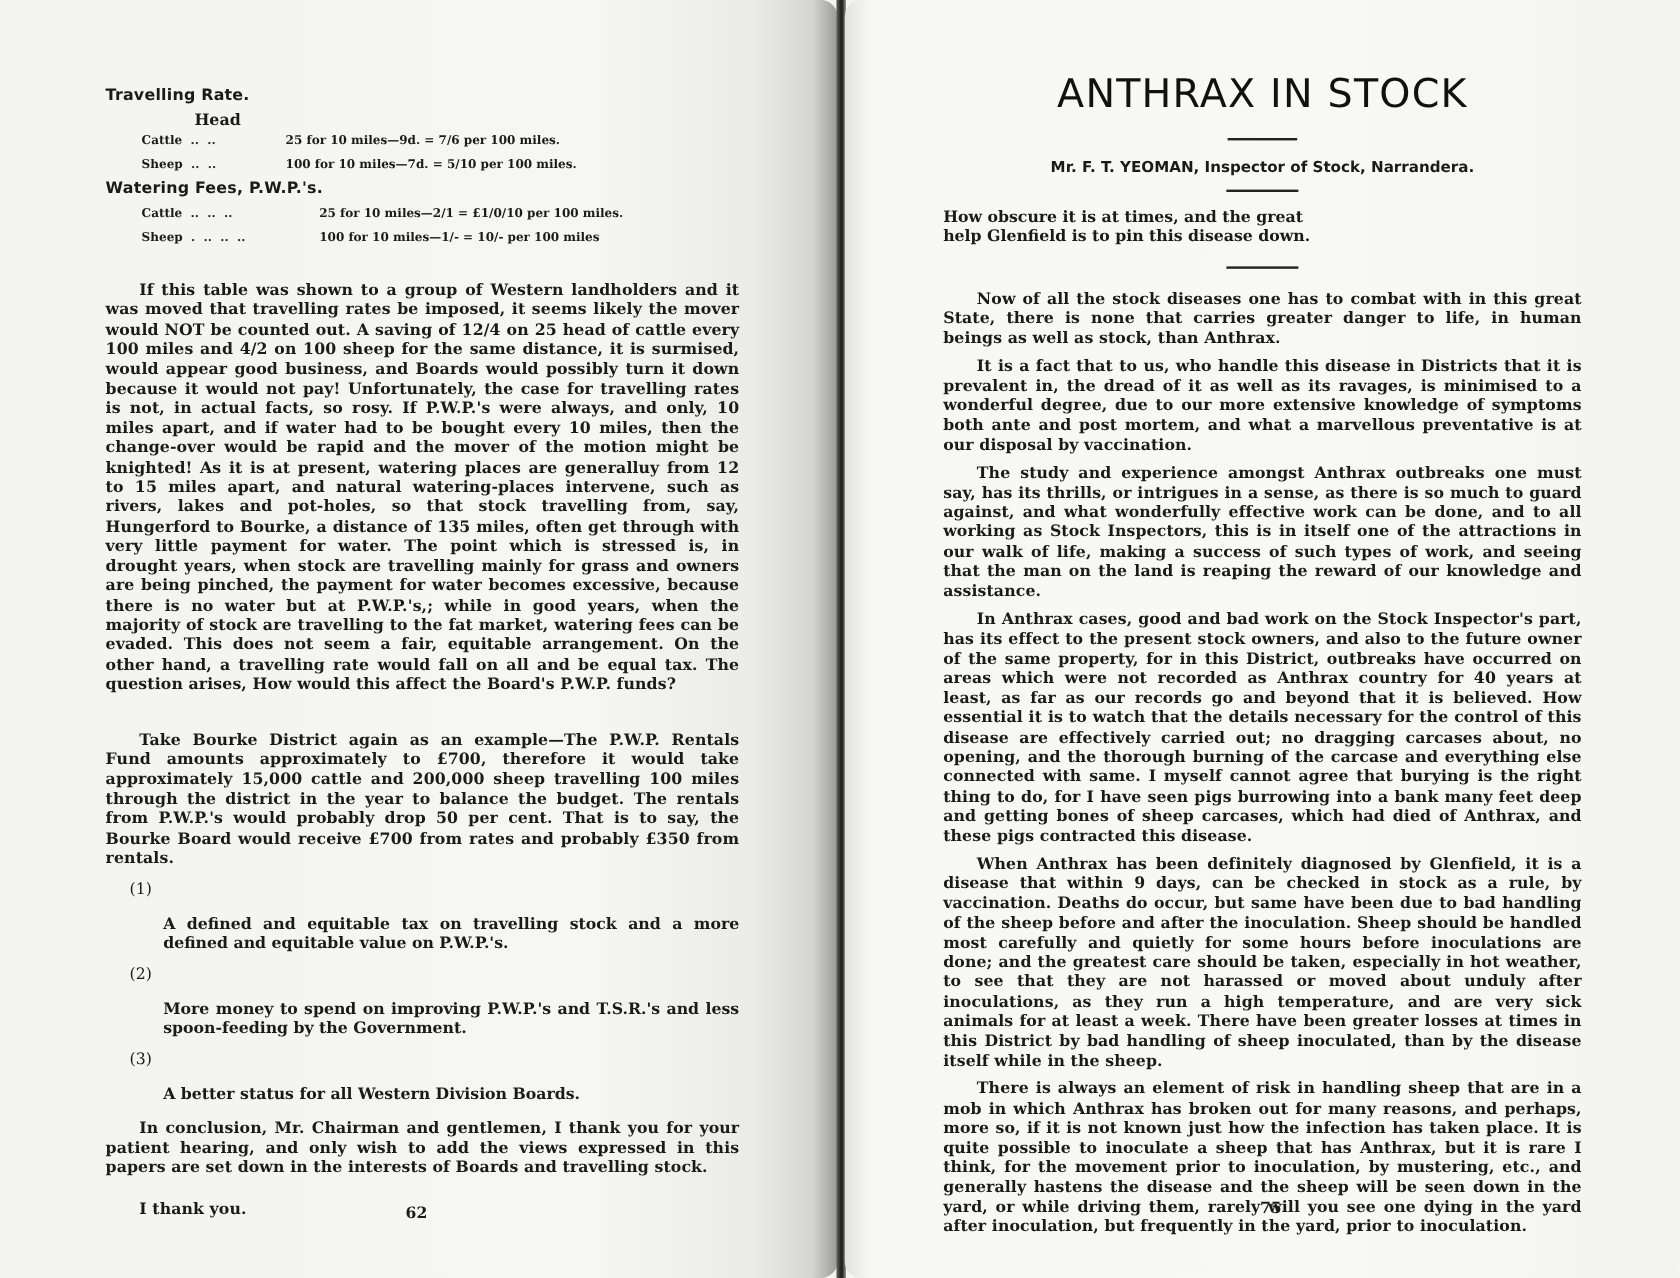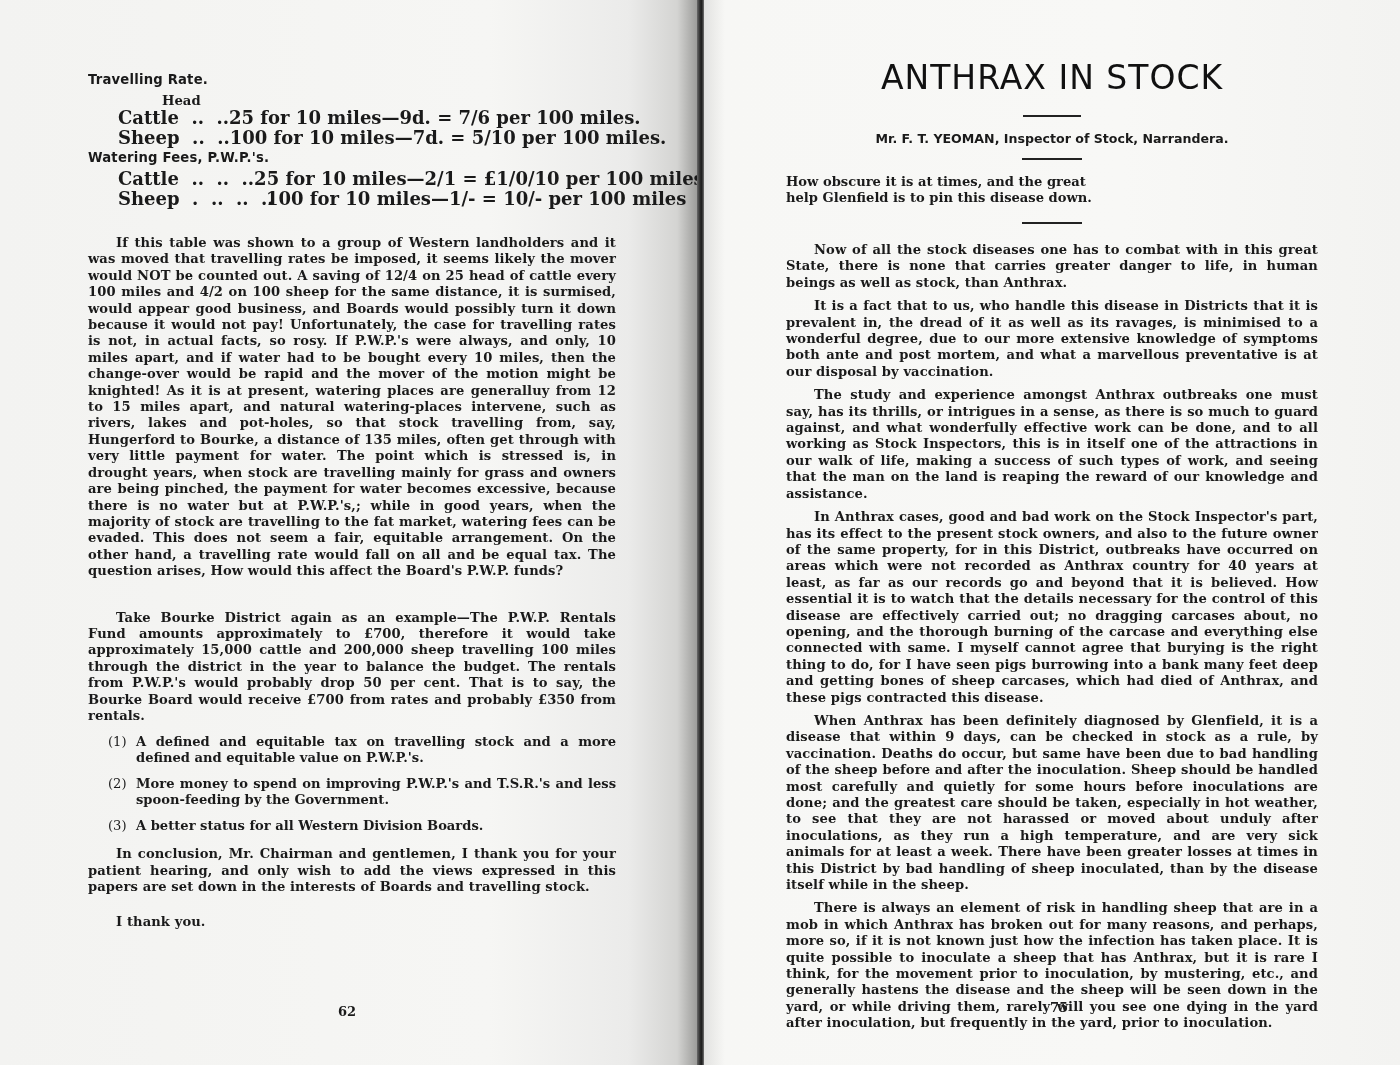--- a/index.html
+++ b/index.html
@@ -7,56 +7,57 @@
       width: 1400px; height: 1065px; overflow: hidden;
       background: #f4f4f2;
       font-family: "DejaVu Serif", "Liberation Serif", serif;
       color: #1a1a1a;
       position: relative;
     }
     .spread { position: absolute; inset: 0; }
     .page {
       position: absolute; top: 0; height: 1065px;
       background: #f6f6f4;
+      border-radius: 14px;
     }
     .page-left { left: 0; width: 698px;
       background: linear-gradient(to right, #f3f3f1 0%, #f6f6f4 70%, #ebebea 90%, #d4d4d2 97%, #9a9a98 100%);
     }
     .page-right { left: 704px; width: 696px;
       background: linear-gradient(to right, #e2e2e0 0%, #f7f7f5 3%, #f8f8f6 60%, #f3f3f1 100%);
     }
     .gutter {
       position: absolute; top: 0; left: 697px; width: 8px; height: 1065px;
       background: linear-gradient(to right, #6a6a6a 0%, #2a2a2a 40%, #1e1e1e 60%, #9a9a9a 100%);
     }
 
     
     .lcol { position: absolute; left: 88px; width: 528px; top: 72px; }
     .sans-head {
       font-family: "DejaVu Sans", "Liberation Sans", sans-serif;
       font-weight: bold; font-size: 13.2px; letter-spacing: 0.2px;
       margin: 0;
     }
     .rate-head { margin-left: 74px; font-weight: bold; font-size: 13.2px; margin-top: 6px; }
-    .rate-row { display: flex; font-weight: bold; font-size: 18px; line-height: 20px; margin-left: 30px; }
+    .rate-row { display: flex; font-weight: bold; font-size: 10px; line-height: 20px; margin-left: 30px; }
     .rate-row .animal { width: 120px; white-space: pre; }
     .rate-row .value { white-space: pre; }
     .water-row .animal { width: 148px; }
     .water-row .value { }
     .body-text {
       font-weight: bold; font-size: 13.1px; line-height: 16.4px;
       text-align: justify; margin: 0; text-indent: 28px; letter-spacing: 0.1px;
     }
     .numlist { margin: 10px 0 0 0; padding: 0; list-style: none; }
     .numlist li {
       display: flex; font-weight: bold; font-size: 13.1px; line-height: 16px;
       margin-bottom: 10px; padding-left: 20px;
     }
     .numlist .num { width: 28px; flex: none; font-weight: normal; }
-    .numlist .txt { flex: 1; text-align: justify; }
+    .numlist .txt { flex: 1; text-align: justify; margin-top: 29px; }
     .page-num {
       position: absolute; font-weight: bold; font-size: 13px; text-align: center;
     }
 
     
     .rcol { position: absolute; left: 786px; width: 532px; top: 58px; }
     .title {
       font-family: "DejaVu Sans", "Liberation Sans", sans-serif;
       font-weight: normal; font-size: 33px; letter-spacing: 1px;
       text-align: center; margin: 0; color: #111;

